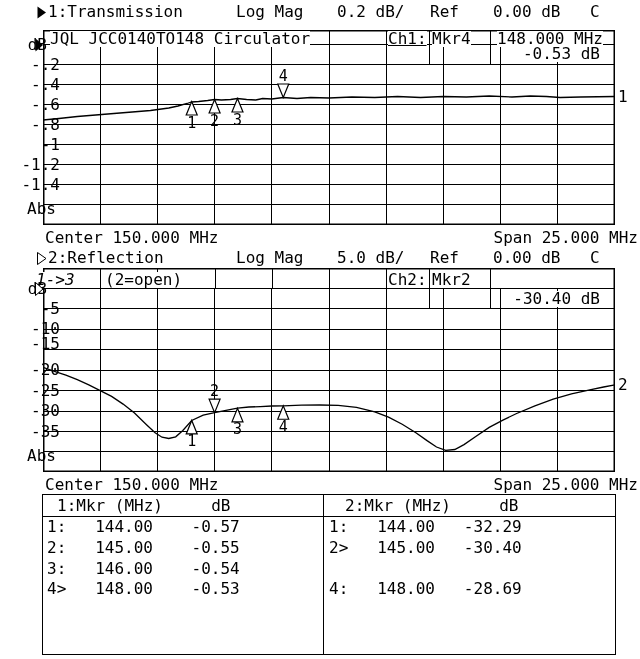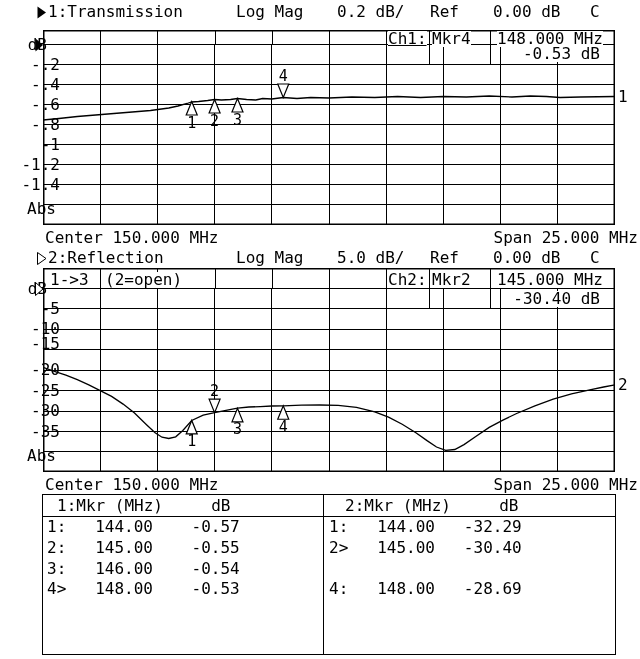--- a/index.html
+++ b/index.html
@@ -157,42 +157,42 @@
       <div class="abs" style="left: 4px; top: 24px;">1:   144.00    -0.57</div>
       <div class="abs" style="left: 4px; top: 44.8px;">2:   145.00    -0.55</div>
       <div class="abs" style="left: 4px; top: 65.6px;">3:   146.00    -0.54</div>
       <div class="abs" style="left: 4px; top: 86.4px;">4&gt;   148.00    -0.53</div>
       <div class="abs" style="left: 302px; top: 3px;">2:Mkr (MHz)     dB</div>
       <div class="abs" style="left: 286px; top: 24px;">1:   144.00   -32.29</div>
       <div class="abs" style="left: 286px; top: 44.8px;">2&gt;   145.00   -30.40</div>
       <div class="abs" style="left: 286px; top: 86.4px;">4:   148.00   -28.69</div>
     </div>
 
+<div class="ovl" style="left: 50px; top: 31px;">JQL JCC0140TO148 Circulator</div>
     <div class="ovl" style="left: 388px; top: 31px; text-decoration: underline;">Ch1:</div>
     <div class="ovl" style="left: 432px; top: 31px;">Mkr4</div>
     <div class="ovl" style="left: 497px; top: 31px;">148.000 MHz</div>
     <div class="ovl" style="right: 60px; top: 46px;">-0.53 dB</div>
     <div class="ylab" style="top: 36.5px; right: 613px; left: 0px;">dB</div>
     <div class="ylab" style="top: 56.5px; right: 600px; left: 0px;">-.2</div>
     <div class="ylab" style="top: 76.5px; right: 600px; left: 0px;">-.4</div>
     <div class="ylab" style="top: 96.5px; right: 600px; left: 0px;">-.6</div>
     <div class="ylab" style="top: 116.5px; right: 600px; left: 0px;">-.8</div>
     <div class="ylab" style="top: 136.5px; right: 600px; left: 0px;">-1</div>
     <div class="ylab" style="top: 156.5px; right: 600px; left: 0px;">-1.2</div>
     <div class="ylab" style="top: 176.5px; right: 600px; left: 0px;">-1.4</div>
     <div class="ylab" style="top: 200.5px; right: 604px; left: 0px;">Abs</div>
     <svg width="9" height="14" class="ptr" style="left: 35px; top: 37.5px;">
       <polygon points="0.5,0.5 8,7 0.5,13.5" fill="#000"></polygon>
     </svg>
     <div class="tracelab" style="left: 618px; top: 88.5px;">1</div>
-    <div class="ovl" style="left: 50px; top: 272px;">1-&gt;3</div>
+    <div class="ovl" style="left: 36px; top: 272px; font-style: italic;">1-&gt;3</div>
     <div class="ovl" style="left: 105px; top: 272px;">(2=open)</div>
     <div class="ovl" style="left: 388px; top: 272px;">Ch2:</div>
     <div class="ovl" style="left: 432px; top: 272px;">Mkr2</div>
-    <div class="ovl" style="left: 497px; top: 272px;">145.000 MHz</div>
     <div class="ovl" style="right: 60px; top: 291px;">-30.40 dB</div>
     <div class="ylab" style="top: 280.5px; right: 613px; left: 0px;">dB</div>
     <div class="ylab" style="top: 300.93px; right: 600px; left: 0px;">-5</div>
     <div class="ylab" style="top: 321.36px; right: 600px; left: 0px;">-10</div>
     <div class="ylab" style="top: 336px; right: 600px; left: 0px;">-15</div>
     <div class="ylab" style="top: 362.22px; right: 600px; left: 0px;">-20</div>
     <div class="ylab" style="top: 382.65px; right: 600px; left: 0px;">-25</div>
     <div class="ylab" style="top: 403.08px; right: 600px; left: 0px;">-30</div>
     <div class="ylab" style="top: 423.51px; right: 600px; left: 0px;">-35</div>
     <div class="ylab" style="top: 447.94px; right: 604px; left: 0px;">Abs</div>

